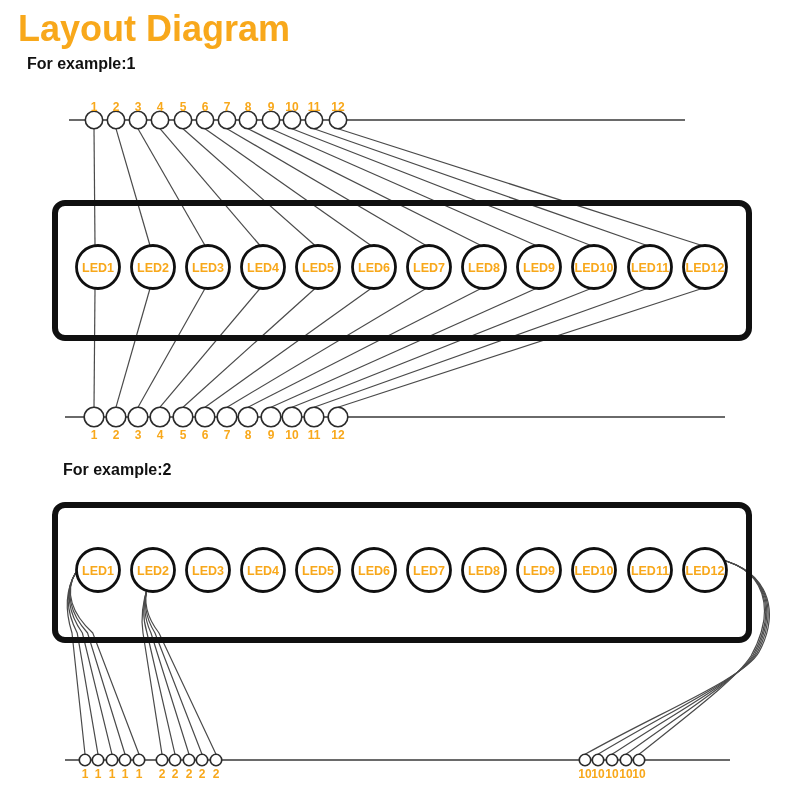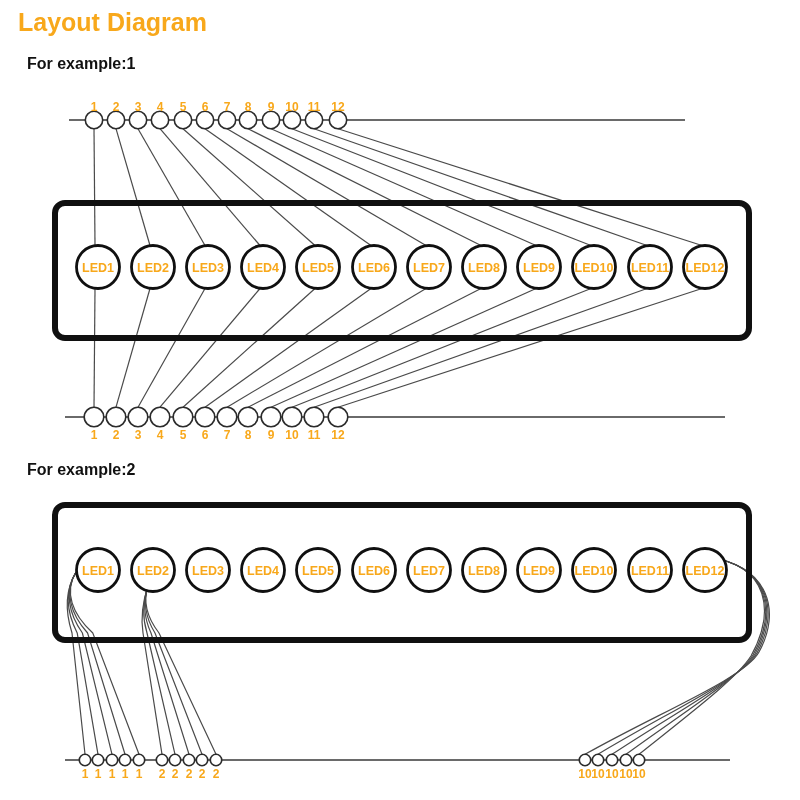--- a/index.html
+++ b/index.html
@@ -2,28 +2,28 @@
 <html><head>
 <meta charset="utf-8">
 <style>
   html,body{margin:0;padding:0;background:#ffffff;}
   .page{
     position:relative;width:800px;height:800px;background:#ffffff;overflow:hidden;
     font-family:"Liberation Sans", sans-serif;
   }
   .title{
     position:absolute;left:18px;top:8px;
-    font-size:25px;font-weight:bold;letter-spacing:0px;
+    font-size:36px;font-weight:bold;letter-spacing:0px;
   }
   .example-label{
     position:absolute;left:27px;
     font-size:16px;font-weight:700;color:#111111;
   }
   #example1-label{top:55px;}
-  #example2-label{top:461px;}
+  #example2-label{top:461px;margin-left:36px;}
   svg.diagram{position:absolute;left:0;top:0;}
   text{font-family:"Liberation Sans", sans-serif;}
 </style>
 </head>
 <body>
 
 <div class="page">
   <div class="title" id="main-title" style="color: rgb(248, 168, 27);">Layout Diagram</div>
   <div class="example-label" id="example1-label">For example:1</div>
   <div class="example-label" id="example2-label">For example:2</div>

